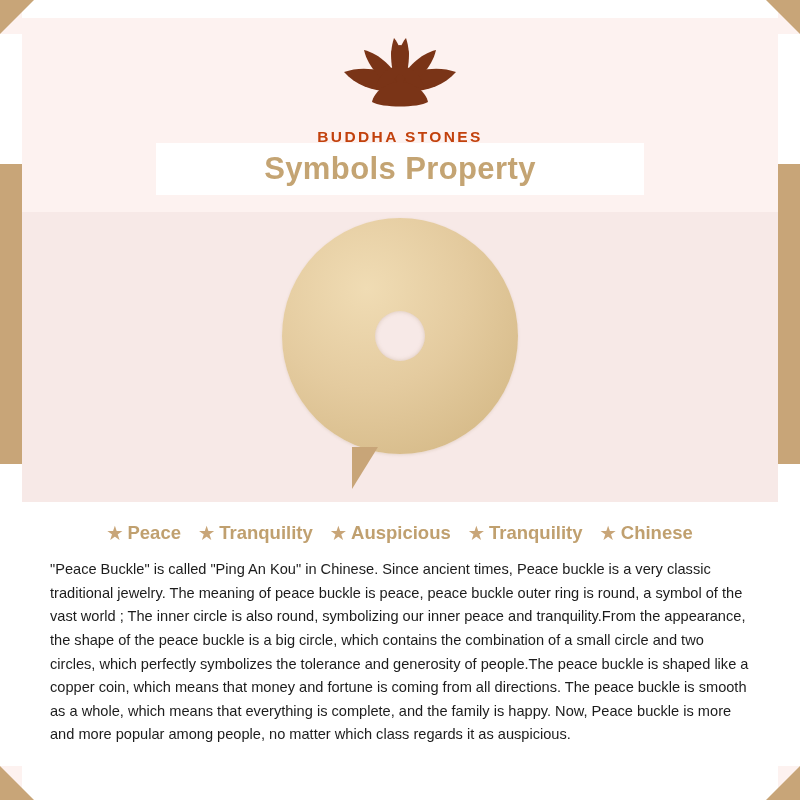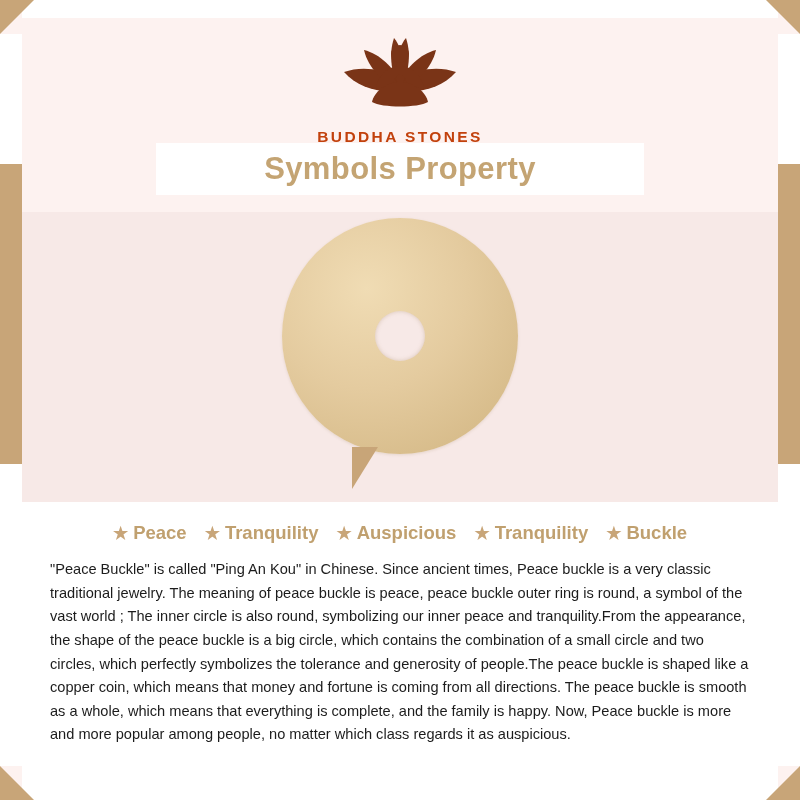--- a/index.html
+++ b/index.html
@@ -329,21 +329,21 @@
       <span class="kw">
         <span class="star">★</span>
         <span>Auspicious</span>
       </span>
       <span class="kw">
         <span class="star">★</span>
         <span>Tranquility</span>
       </span>
       <span class="kw">
         <span class="star">★</span>
-        <span>Buckle</span>
+        <span>Chinese</span>
       </span>
     </div>
 
     <p class="paragraph">"Peace Buckle" is called "Ping An Kou" in Chinese. Since ancient times, Peace buckle is a very classic traditional jewelry. The meaning of peace buckle is peace, peace buckle outer ring is round, a symbol of the vast world ; The inner circle is also round, symbolizing our inner peace and tranquility.From the appearance, the shape of the peace buckle is a big circle, which contains the combination of a small circle and two circles, which perfectly symbolizes the tolerance and generosity of people.The peace buckle is shaped like a copper coin, which means that money and fortune is coming from all directions. The peace buckle is smooth as a whole, which means that everything is complete, and the family is happy. Now, Peace buckle is more and more popular among people, no matter which class regards it as auspicious.</p>
   </div>
 
   <div class="footer-strip"></div>
 </div>
 
 </body></html>

